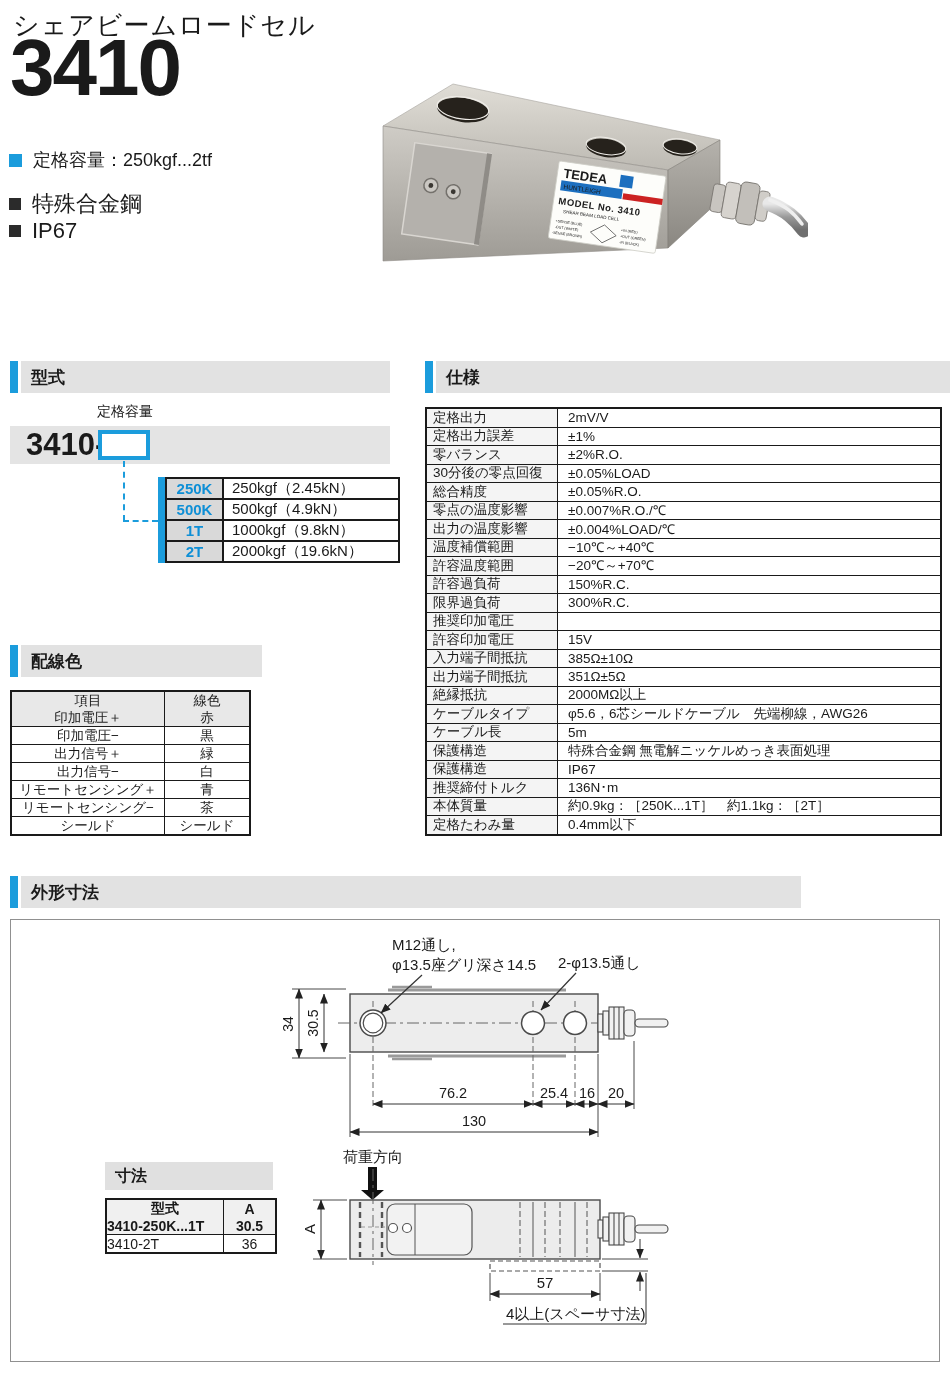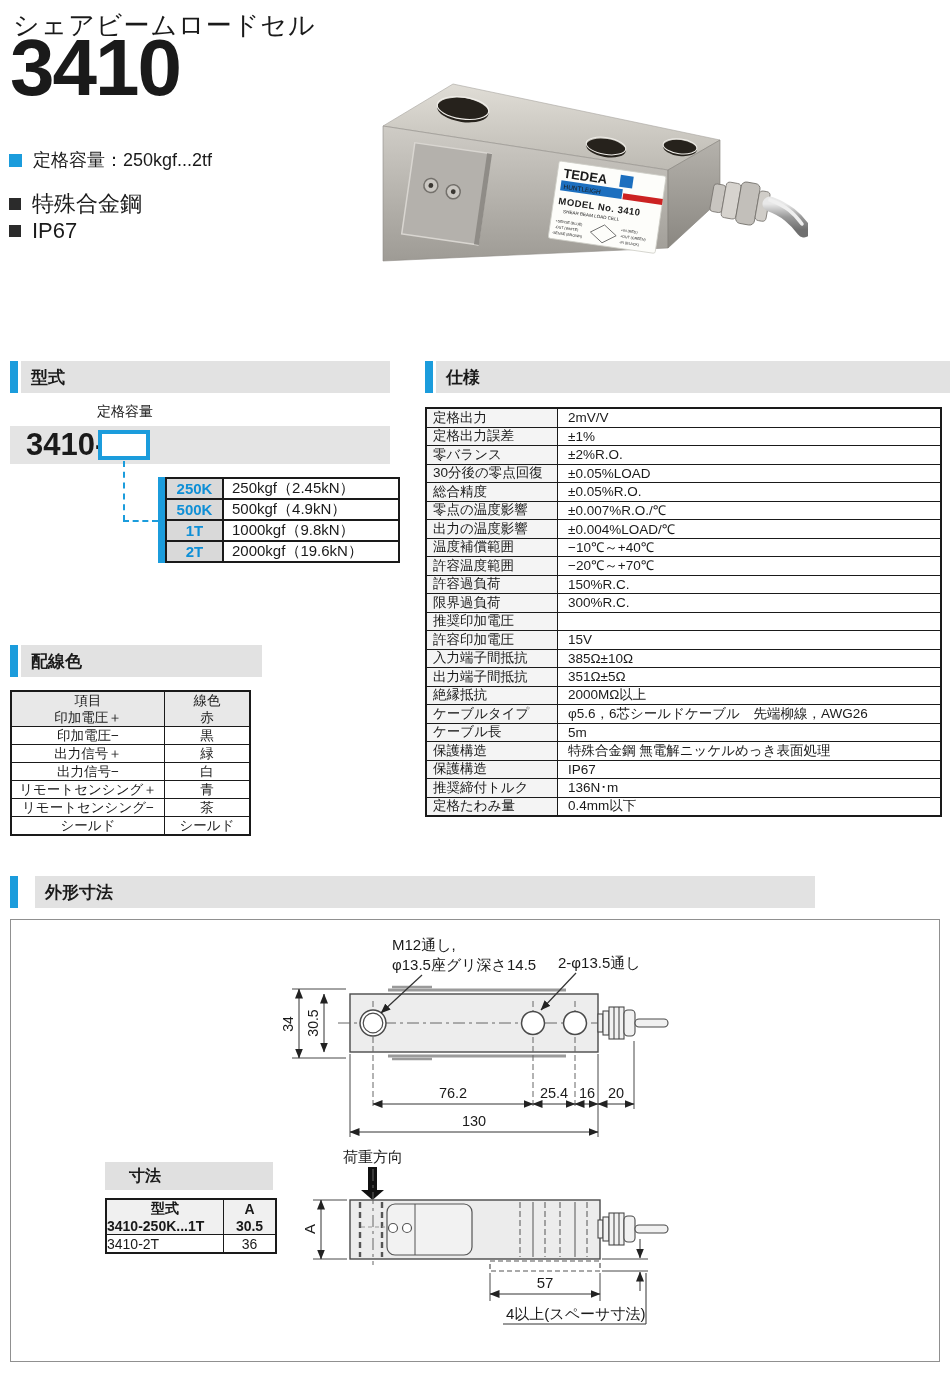--- a/index.html
+++ b/index.html
@@ -42,21 +42,21 @@
   
   .spec-table{width:513px;border:2px solid #1a1a1a;background:#fff;}
   .spec-row{display:flex;height:17.5px;border-top:1.5px solid #1a1a1a;font-size:13.5px;}
   .spec-row:first-child{border-top:none;}
   .spec-th{width:124px;background:#f4f4f4;border-right:1.5px solid #1a1a1a;
            display:flex;align-items:center;padding-left:6px;}
   .spec-td{flex:1;display:flex;align-items:center;padding-left:10px;white-space:nowrap;}
   
   .draw-box{width:930px;height:443px;border:1px solid #909090;background:#fff;box-sizing:border-box;}
   .size-head{width:168px;height:28px;background:#e0e0e0;display:flex;align-items:center;
-             padding-left:24px;font-size:16px;font-weight:bold;box-sizing:border-box;}
+             padding-left:10px;font-size:16px;font-weight:bold;box-sizing:border-box;}
   .size-table{width:168px;border:2px solid #1a1a1a;background:#fff;}
   .size-row{display:flex;height:17px;border-top:1.5px solid #1a1a1a;font-size:14px;}
   .size-row:first-child{border-top:none;background:#f0f0f0;font-weight:bold;}
   .size-c1{width:116px;border-right:1.5px solid #1a1a1a;display:flex;align-items:center;justify-content:center;}
   .size-row.data .size-c1{justify-content:flex-start;text-align:right;}
   .size-c2{flex:1;display:flex;align-items:center;justify-content:center;}
   svg text{font-family:"Liberation Sans",sans-serif;fill:#1a1a1a;}
   :root{--accent:#1b9cdc;}
 </style>
 </head>
@@ -307,27 +307,31 @@
     </div>
       <div class="spec-row">
       <div class="spec-th">保護構造</div>
       <div class="spec-td">IP67</div>
     </div>
       <div class="spec-row">
       <div class="spec-th">推奨締付トルク</div>
       <div class="spec-td">136N･m</div>
     </div>
       <div class="spec-row">
+      <div class="spec-th">本体質量</div>
+      <div class="spec-td">約0.9kg：［250K...1T］　約1.1kg：［2T］</div>
+    </div>
+      <div class="spec-row">
       <div class="spec-th">定格たわみ量</div>
       <div class="spec-td">0.4mm以下</div>
     </div>
     </div>
 
   <div class="abs sec-bar" style="left:10px;top:876px;"></div>
-  <div class="abs sec-head" style="left:35px;top:876px;width:780px;">外形寸法</div>
+  <div class="abs sec-head" style="left:21px;top:876px;width:780px;">外形寸法</div>
 
   <div class="abs draw-box" style="left:10px;top:919px;"></div>
 
   <svg class="abs" style="left:10px;top:919px;" width="930" height="442" viewBox="0 0 930 442">
     <defs>
       <marker id="arw" viewBox="0 0 10 8" refX="9.5" refY="4" markerWidth="10" markerHeight="8" markerUnits="userSpaceOnUse" orient="auto-start-reverse">
         <path d="M0,0 L10,4 L0,8 z" fill="#222"></path>
       </marker>
     </defs>
 

